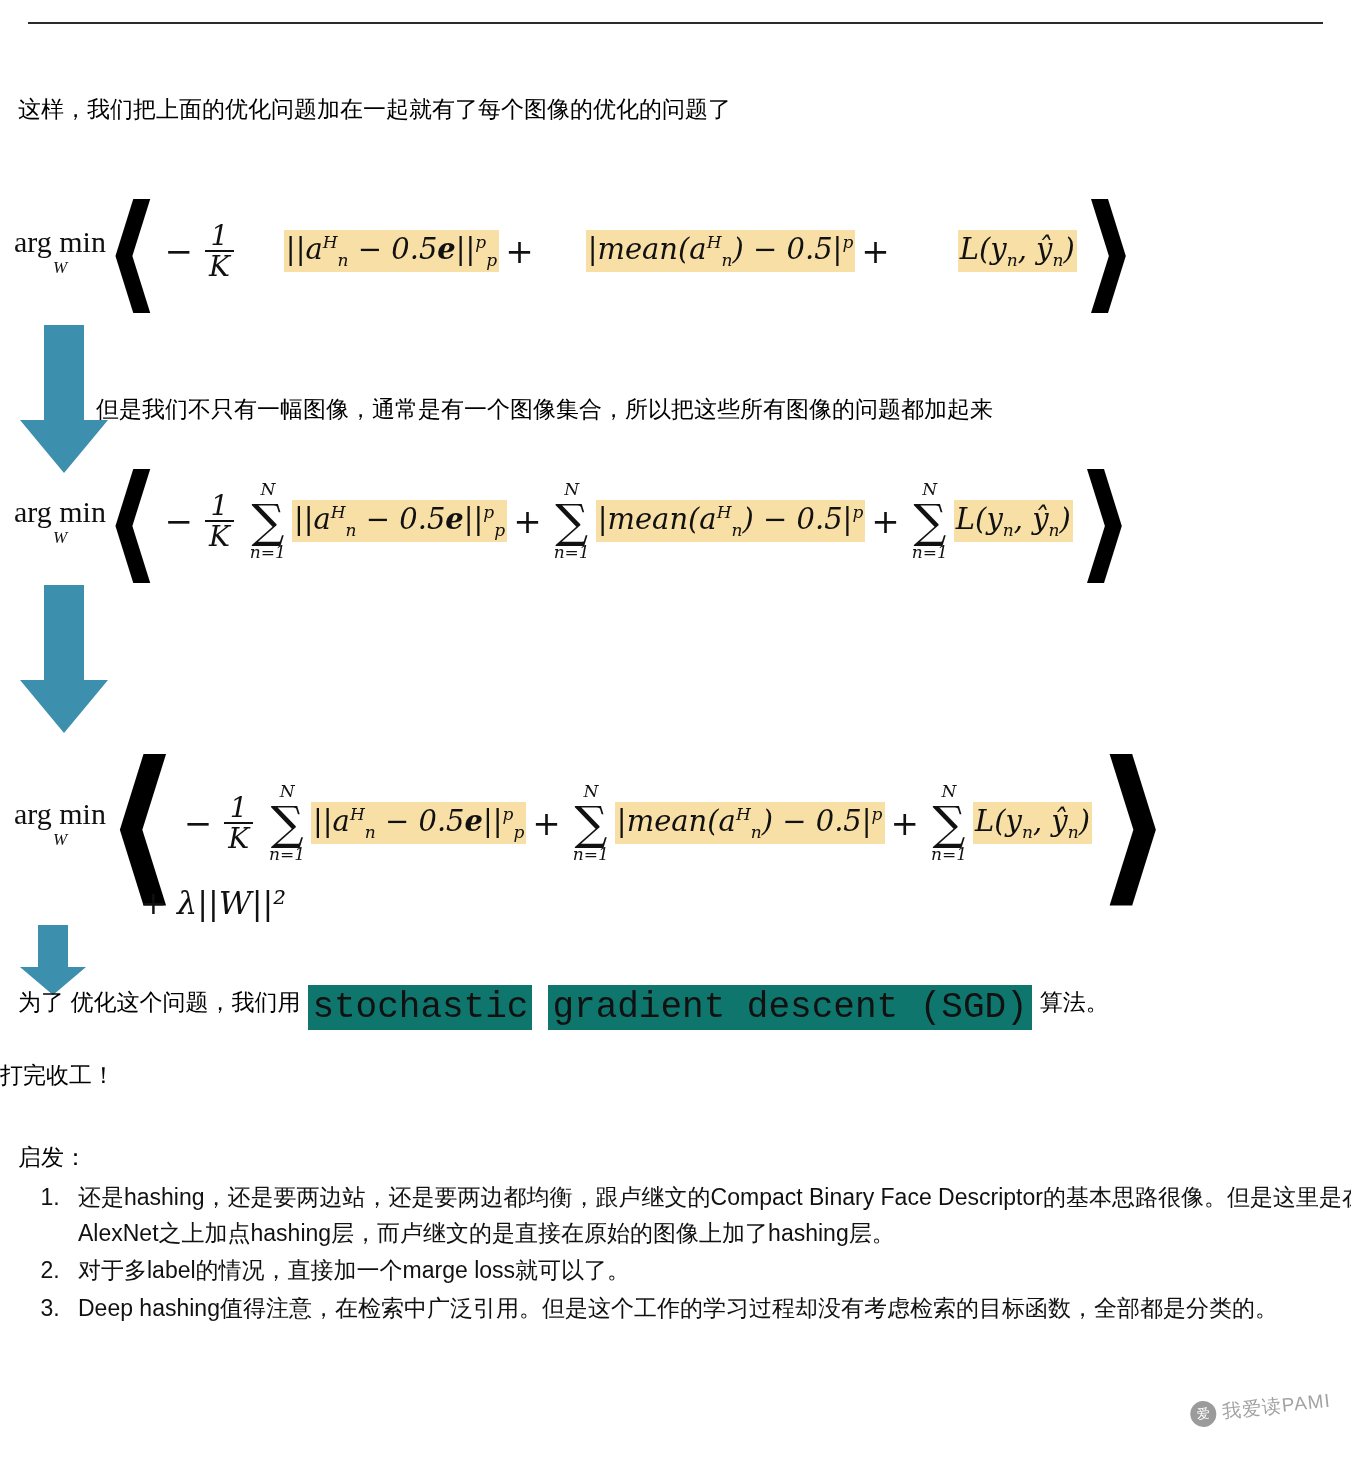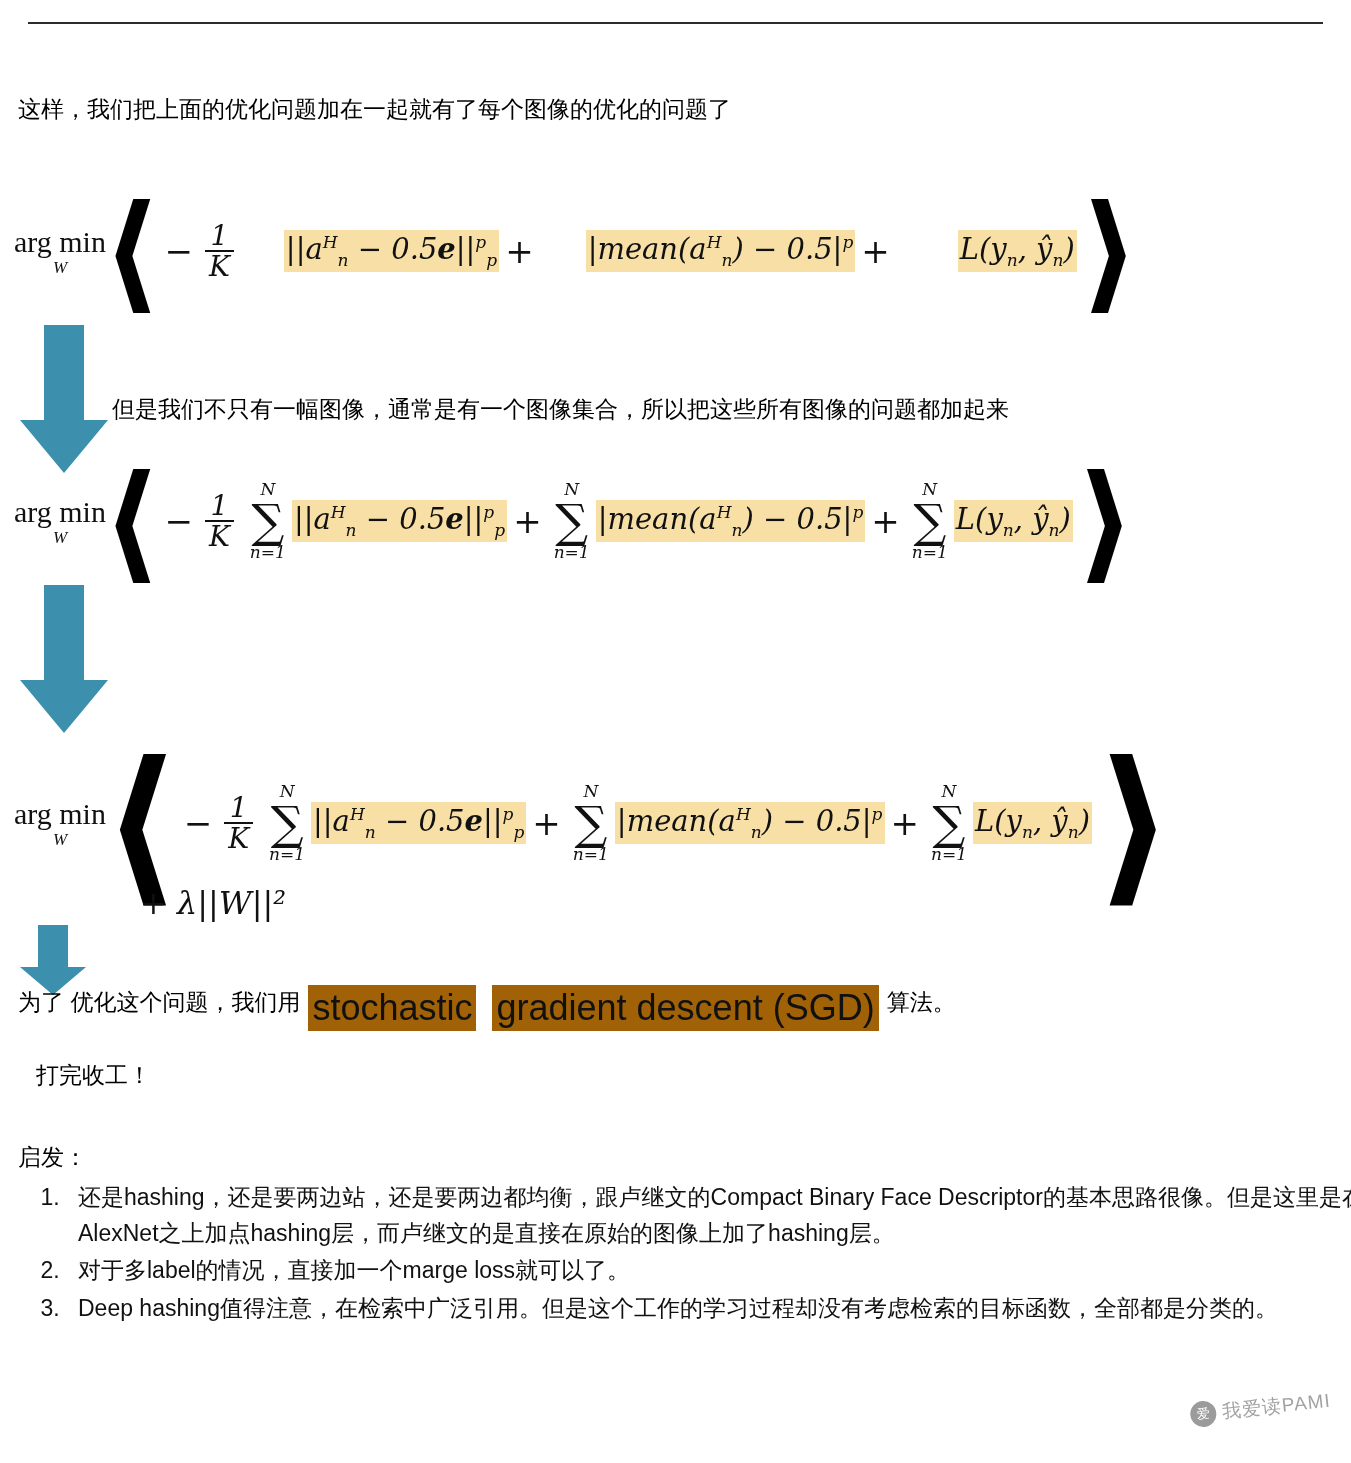--- a/index.html
+++ b/index.html
@@ -35,21 +35,21 @@
     color: #000000;
   }
   .para1 {
     position: absolute;
     left: 18px;
     top: 92px;
     width: 1300px;
   }
   .para2 {
     position: absolute;
-    left: 112px;
+    left: 96px;
     top: 392px;
     width: 1230px;
   }
   .para3 {
     position: absolute;
     left: 112px;
     top: 650px;
     width: 1230px;
   }
   
@@ -135,30 +135,30 @@
 
   .sgd-line {
     position: absolute;
     left: 18px;
     top: 985px;
     display: flex;
     align-items: flex-start;
     white-space: nowrap;
   }
   .sgd-math {
-    font-family: Liberation Sans, sans-serif;
+    font-family: Liberation Mono, monospace;
     font-size: 36px;
-    background: #a16207;
+    background: #0f766e;
     padding: 2px 4px;
     margin: 0 8px;
   }
 
   .done {
     position: absolute;
-    left: 36px;
+    left: 0;
     top: 1058px;
   }
   .qifa {
     position: absolute;
     left: 18px;
     top: 1140px;
     text-align: center;
   }
   ol.notes {
     position: absolute;

